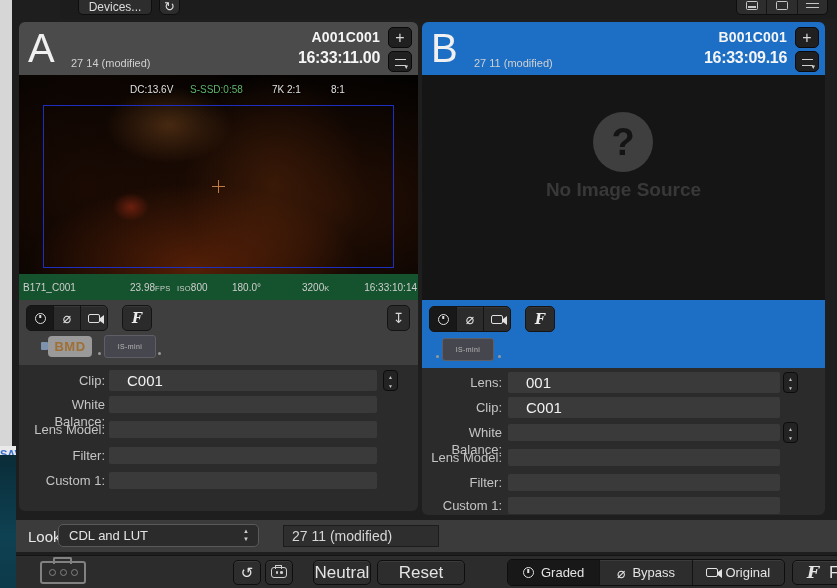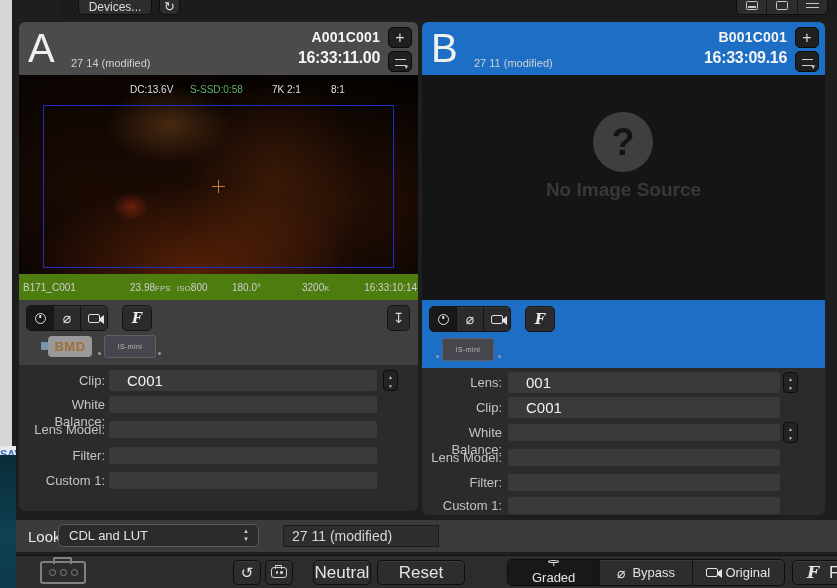--- a/index.html
+++ b/index.html
@@ -51,21 +51,21 @@
       radial-gradient(230px 120px at 175px 195px, rgba(150,55,12,.50), transparent 72%),
       radial-gradient(120px 150px at 255px 110px, rgba(80,35,10,.55), transparent 75%),
       radial-gradient(300px 170px at 310px 130px, rgba(55,22,6,.65), transparent 78%),
       radial-gradient(260px 210px at 70px 115px, rgba(42,16,5,.60), transparent 78%),
       #040201; }
   #frame-rect { left:24px; top:30px; width:351px; height:163px; border:1px solid #1e2ec0; }
   .overlay-txt { position:absolute; top:9px; font-size:10px; color:#e0e0e0; text-shadow:0 1px 1px #000; white-space:nowrap;padding-left:25px; }
   #crosshair { left:193px; top:105px; width:13px; height:13px; }
   #crosshair::before { content:""; position:absolute; left:6px; top:0; width:1px; height:13px; background:#c27a45; }
   #crosshair::after { content:""; position:absolute; left:0; top:6px; width:13px; height:1px; background:#c27a45; }
-  #info-bar { left:0; bottom:0; width:399px; height:26px; background:#4d7c0f; }
+  #info-bar { left:0; bottom:0; width:399px; height:26px; background:#14532d; }
   .info-txt { position:absolute; bottom:7px; font-size:10px; color:#cfcfcf; white-space:nowrap; }
   .info-sub { font-size:7.5px; letter-spacing:.3px; }
 
   
   #b-content { left:0; top:53px; width:403px; height:225px; background:#151515; }
   #q-circle { left:171px; top:37px; width:60px; height:60px; border-radius:50%; background:#3f3f3f; color:#141414; font-size:38px; font-weight:bold; text-align:center; line-height:60px; }
   #no-img-label { left:0; top:104px; width:403px; text-align:center; font-size:19px; font-weight:bold; color:#383838; }
 
   
   #a-toolbar { left:0; top:278px; width:399px; height:65px; background:#3f3f3f; }
@@ -115,21 +115,21 @@
   #sync-btn { left:217px; width:28px; font-size:15px; }
   #snap-btn { left:249px; width:28px; display:flex; align-items:center; justify-content:center; }
   .camb { width:16px; height:11px; border:1.5px solid #d0d0d0; border-radius:3px; position:relative; display:flex; align-items:center; justify-content:center; gap:2px; }
   .camb::before { content:""; position:absolute; left:3px; top:-3.5px; width:5px; height:3px; border:1.5px solid #d0d0d0; border-bottom:none; border-radius:1px 1px 0 0; }
   .camb i { width:2.5px; height:2.5px; background:#d0d0d0; border-radius:50%; }
   #neutral-btn { left:297px; width:58px; }
   #reset-btn { left:361px; width:88px;text-align:center; }
   #view-seg { position:absolute; left:491px; top:3px; width:278px; height:27px; background:#2d2d2d; border:1px solid #0e0e0e; border-radius:5px; display:flex; box-shadow:inset 0 1px 0 rgba(255,255,255,.07); }
   #view-seg .v-cell { flex:1; border-right:1px solid #141414; display:flex; align-items:center; justify-content:center; gap:7px; color:#e3e3e3; font-size:13px; }
   #view-seg .v-cell:last-child { border-right:none; }
-  #view-seg .v-cell.sel { background:#181818; border-radius:4px 0 0 4px;flex-direction:column; }
+  #view-seg .v-cell.sel { background:#181818; border-radius:4px 0 0 4px; }
   #fc-btn { left:776px; width:96px; text-align:left; padding-left:14px; }
   #fc-btn .fcF { font-family:"DejaVu Serif",serif; font-style:italic; font-weight:600; margin-right:10px; }
 </style>
 </head>
 <body>
 
 <div class="a" id="bg-strip"></div>
 <div class="a" id="bg-sav">SAV</div>
 <div class="a" id="bg-teal"></div>
 

